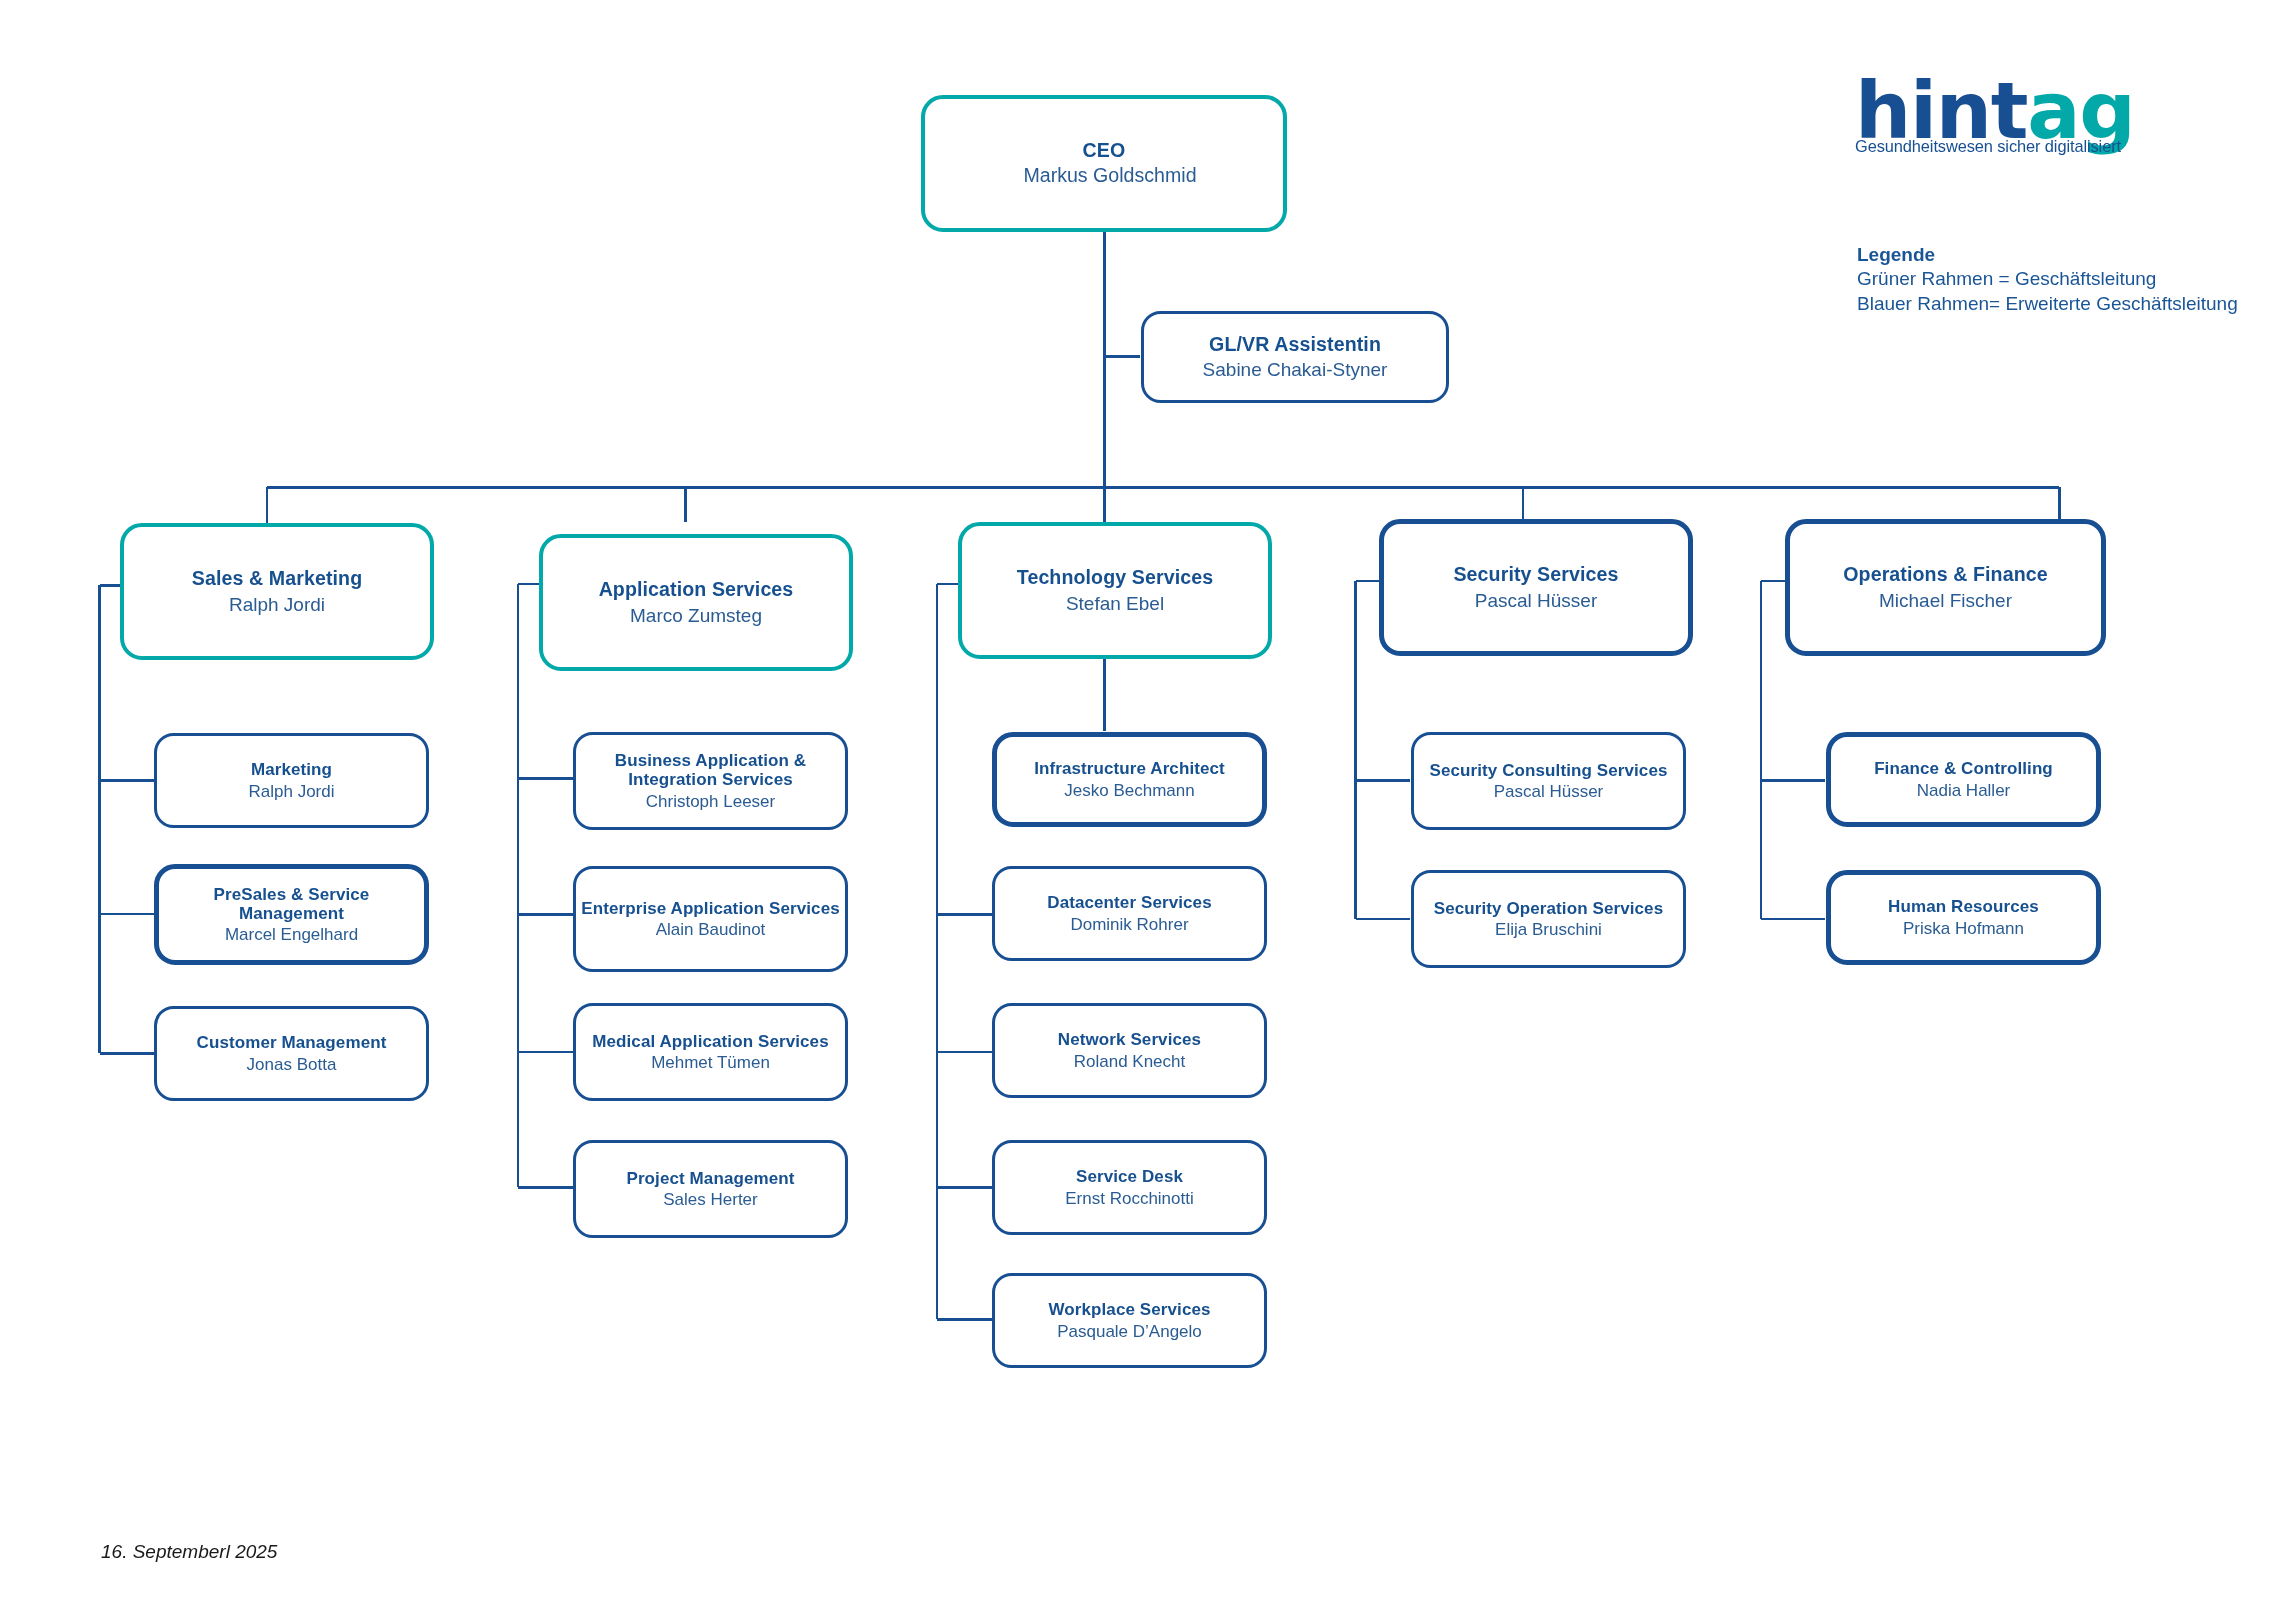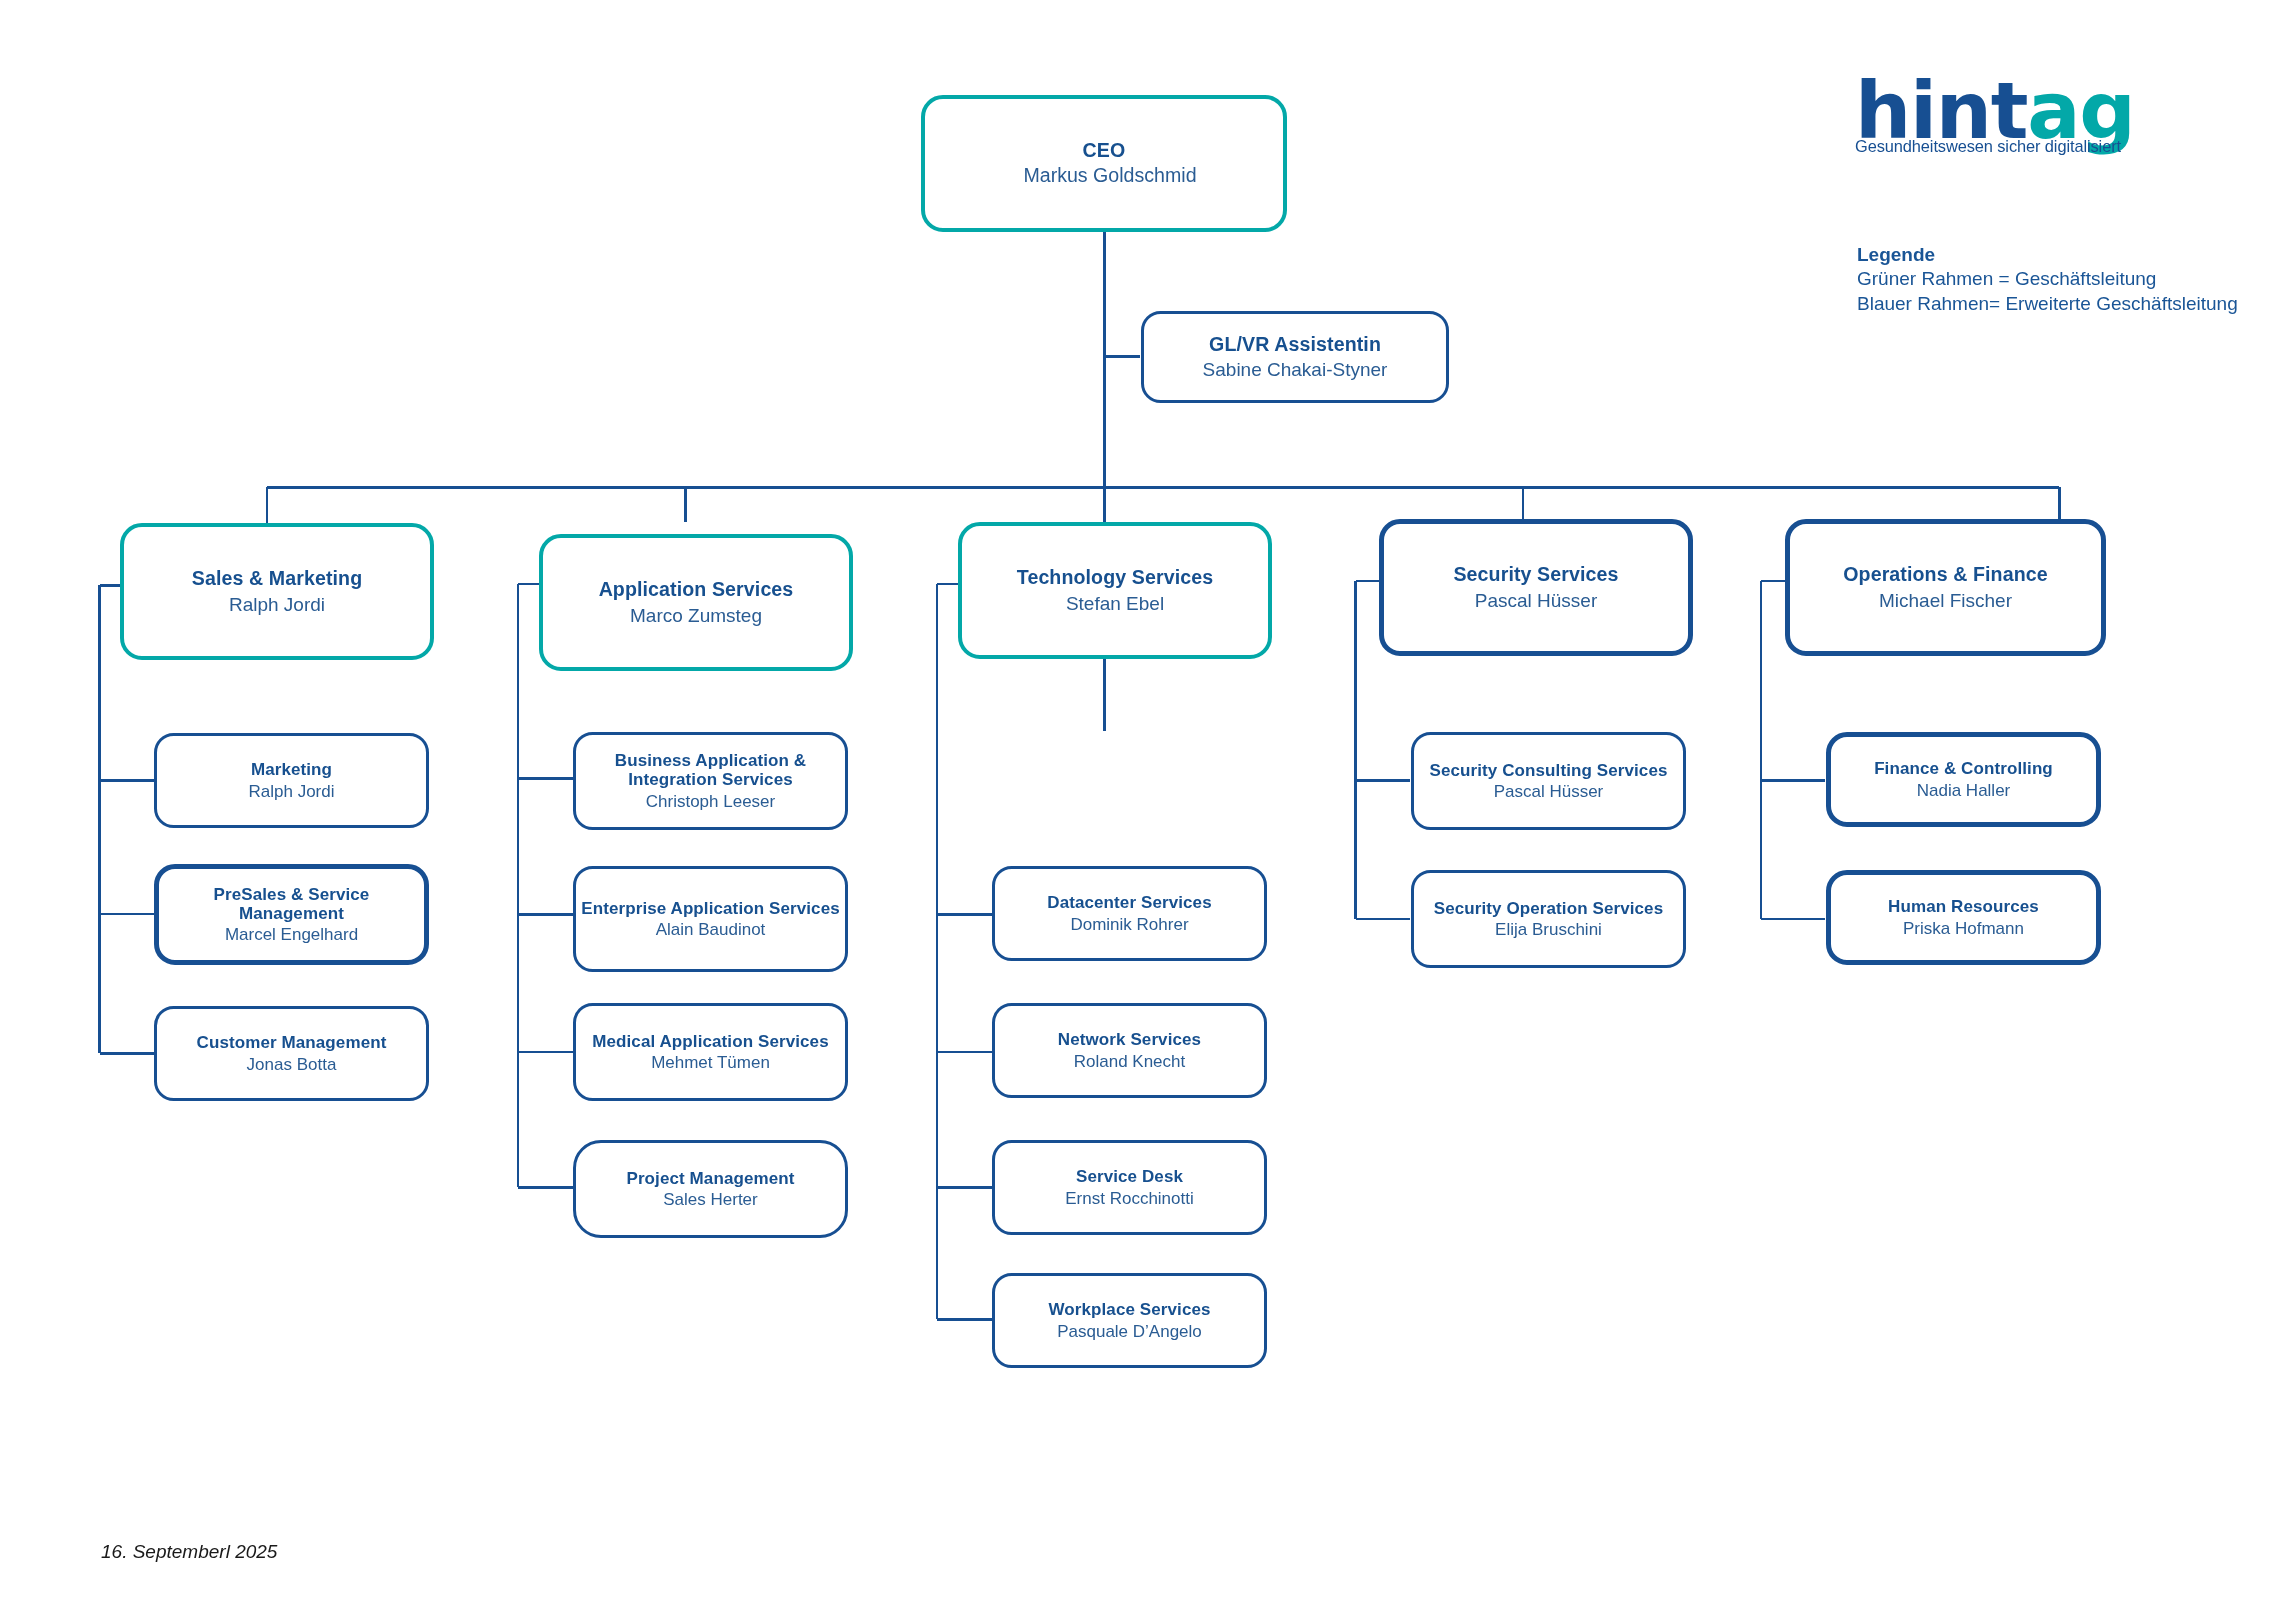--- a/index.html
+++ b/index.html
@@ -236,25 +236,29 @@
     <div class="person">Christoph  Leeser</div>
   </div>
   <div class="node lvl2 blue" style="left:573px; top:866px; height:106px;">
     <div class="role">Enterprise Application Services</div>
     <div class="person">Alain Baudinot</div>
   </div>
   <div class="node lvl2 blue" style="left:573px; top:1003px; height:98px;">
     <div class="role">Medical Application Services</div>
     <div class="person">Mehmet  Tümen</div>
   </div>
-  <div class="node lvl2 blue" style="left:573px; top:1140px; height:98px;border-radius:28px;">
+  <div class="node lvl2 blue" style="left:573px; top:1140px; height:98px;">
     <div class="role">Project  Management</div>
     <div class="person">Sales Herter</div>
   </div>
 
+  <div class="node lvl2 blue-thick" style="left:992px; top:732px;">
+    <div class="role">Infrastructure Architect</div>
+    <div class="person">Jesko Bechmann</div>
+  </div>
   <div class="node lvl2 blue" style="left:992px; top:866px;">
     <div class="role">Datacenter Services</div>
     <div class="person">Dominik Rohrer</div>
   </div>
   <div class="node lvl2 blue" style="left:992px; top:1003px;">
     <div class="role">Network Services</div>
     <div class="person">Roland Knecht</div>
   </div>
   <div class="node lvl2 blue" style="left:992px; top:1140px;">
     <div class="role">Service Desk</div>

